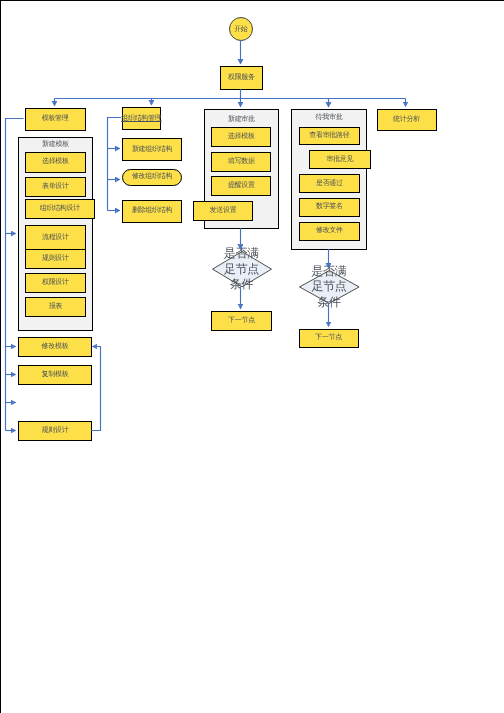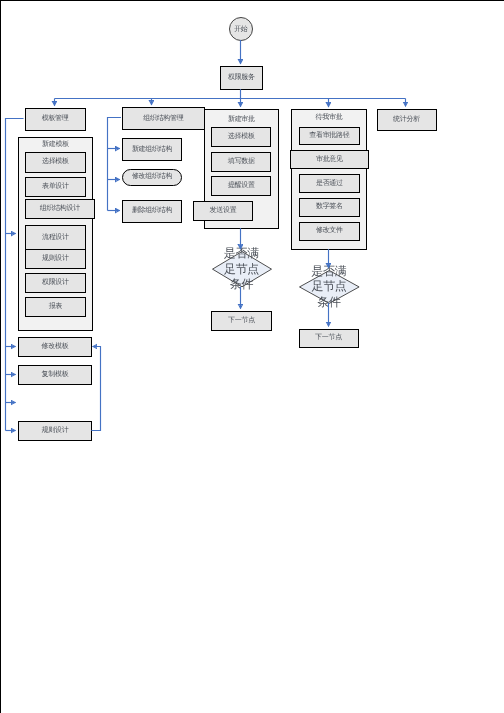--- a/index.html
+++ b/index.html
@@ -1,21 +1,21 @@
 <!DOCTYPE html>
 <html><head>
 <meta charset="utf-8">
 <style>
   html,body{margin:0;padding:0;background:#fff;}
   body{width:504px;height:713px;font-family:"Liberation Serif","Liberation Sans",serif;overflow:hidden;
         -webkit-font-smoothing:antialiased;text-rendering:geometricPrecision;}
   #page{position:relative;width:504px;height:713px;background:#fff;box-sizing:border-box;
         border-top:1px solid #000;border-left:1px solid #000;}
   .node{position:absolute;box-sizing:border-box;display:flex;align-items:center;justify-content:center;text-indent:-0.28px;
-        background:#e5e5e5;border:1.4px solid #000;color:#4b5058;font-size:7px;letter-spacing:-0.28px;
+        background:#fde047;border:1.4px solid #000;color:#4b5058;font-size:7px;letter-spacing:-0.28px;
         line-height:1.2;text-align:center;white-space:nowrap;padding-bottom:1.8px;}
   .circ{border-radius:50%;border-width:1px !important;border-color:#444 !important;padding-bottom:0.2px;}
   .grp{position:absolute;box-sizing:border-box;background:#f2f2f2;border:1.4px solid #000;}
   .ttl{position:absolute;left:0;right:0;top:1.9px;text-align:center;font-size:7px;letter-spacing:-0.28px;text-indent:-0.28px;
        color:#4b5058;white-space:nowrap;}
   #svg{position:absolute;left:-1px;top:-1px;width:504px;height:713px;overflow:visible;}
   #svg path{fill:none;stroke:#4472c4;stroke-width:1.15;}
   .dmd{position:absolute;overflow:visible;}
   .dmd polygon{fill:#e9eef7;stroke:#3a3a3a;stroke-width:0.9;}
   .dmdtxt{position:absolute;display:flex;align-items:center;justify-content:center;text-align:center;
@@ -34,37 +34,37 @@
 <div class="node" style="left:24.0px;top:151.4px;width:61.0px;height:20.4px;">选择模板</div>
 <div class="node" style="left:24.0px;top:175.5px;width:61.0px;height:20.4px;">表单设计</div>
 <div class="node" style="left:24.0px;top:198px;width:70px;height:20.4px;">组织结构设计</div>
 <div class="node" style="left:24.0px;top:223.6px;width:61.0px;height:26px;">流程设计</div>
 <div class="node" style="left:24.0px;top:247.6px;width:61.0px;height:20.4px;">规则设计</div>
 <div class="node" style="left:24.0px;top:271.6px;width:61.0px;height:20.4px;">权限设计</div>
 <div class="node" style="left:24.0px;top:295.7px;width:61.0px;height:20.4px;">报表</div>
 <div class="node" style="left:16.8px;top:336.0px;width:74.5px;height:20.4px;">修改模板</div>
 <div class="node" style="left:16.8px;top:364.1px;width:74.5px;height:20.4px;">复制模板</div>
 <div class="node" style="left:16.8px;top:420.1px;width:74.5px;height:20.4px;">规则设计</div>
-<div class="node" style="left:121.0px;top:106.2px;width:83px;height:23.1px;">组织结构管理</div>
+<div class="node" style="left:121.0px;top:106.2px;width:39px;height:23.1px;text-decoration:underline;">组织结构管理</div>
 <div class="node" style="left:121.0px;top:137.1px;width:60.4px;height:23.1px;">新建组织结构</div>
 <div class="node" style="left:121.0px;top:168.0px;width:60.4px;height:17px;border-radius:10px;">修改组织结构</div>
 <div class="node" style="left:121.0px;top:198.9px;width:60.4px;height:23.1px;">删除组织结构</div>
 <div class="grp" style="left:202.7px;top:108.0px;width:75.6px;height:120.2px;">
       <div class="ttl" style="top:5.0px">新建审批</div>
     </div>
 <div class="node" style="left:210.2px;top:125.9px;width:60.3px;height:20.3px;">选择模板</div>
 <div class="node" style="left:210.2px;top:150.5px;width:60.3px;height:20.3px;">填写数据</div>
 <div class="node" style="left:210.2px;top:175.0px;width:60.3px;height:20.3px;">提醒设置</div>
 <div class="node" style="left:192px;top:199.6px;width:60.3px;height:20.3px;">发送设置</div>
 <div class="node" style="left:210.1px;top:309.9px;width:61.0px;height:20.0px;">下一节点</div>
 <div class="grp" style="left:289.8px;top:108.3px;width:76.5px;height:140.8px;">
       <div class="ttl" style="top:3.2px">待我审批</div>
     </div>
 <div class="node" style="left:298.3px;top:125.6px;width:60.4px;height:18.9px;">查看审批路径</div>
-<div class="node" style="left:289px;top:149.4px;width:79px;height:18.9px;">审批意见</div>
+<div class="node" style="left:308px;top:149.4px;width:62px;height:18.9px;">审批意见</div>
 <div class="node" style="left:298.3px;top:173.2px;width:60.4px;height:18.9px;">是否通过</div>
 <div class="node" style="left:298.3px;top:196.9px;width:60.4px;height:18.9px;">数字签名</div>
 <div class="node" style="left:298.3px;top:220.7px;width:60.4px;height:18.9px;">修改文件</div>
 <div class="node" style="left:297.6px;top:327.6px;width:60.2px;height:19.2px;">下一节点</div>
 <div class="node" style="left:375.7px;top:107.6px;width:59.9px;height:22.6px;">统计分析</div>
 <svg class="dmd" style="left:210.5px;top:250.3px;width:60.0px;height:36.3px;">
       <polygon points="30.00,0.5 59.50,18.15 30.00,35.80 0.5,18.15"></polygon>
     </svg>
 <div class="dmdtxt" style="left:219.0px;top:250.3px;width:43.0px;height:36.3px;">是否满足节点条件</div>
 <svg class="dmd" style="left:297.7px;top:269.1px;width:60.6px;height:33.9px;">

